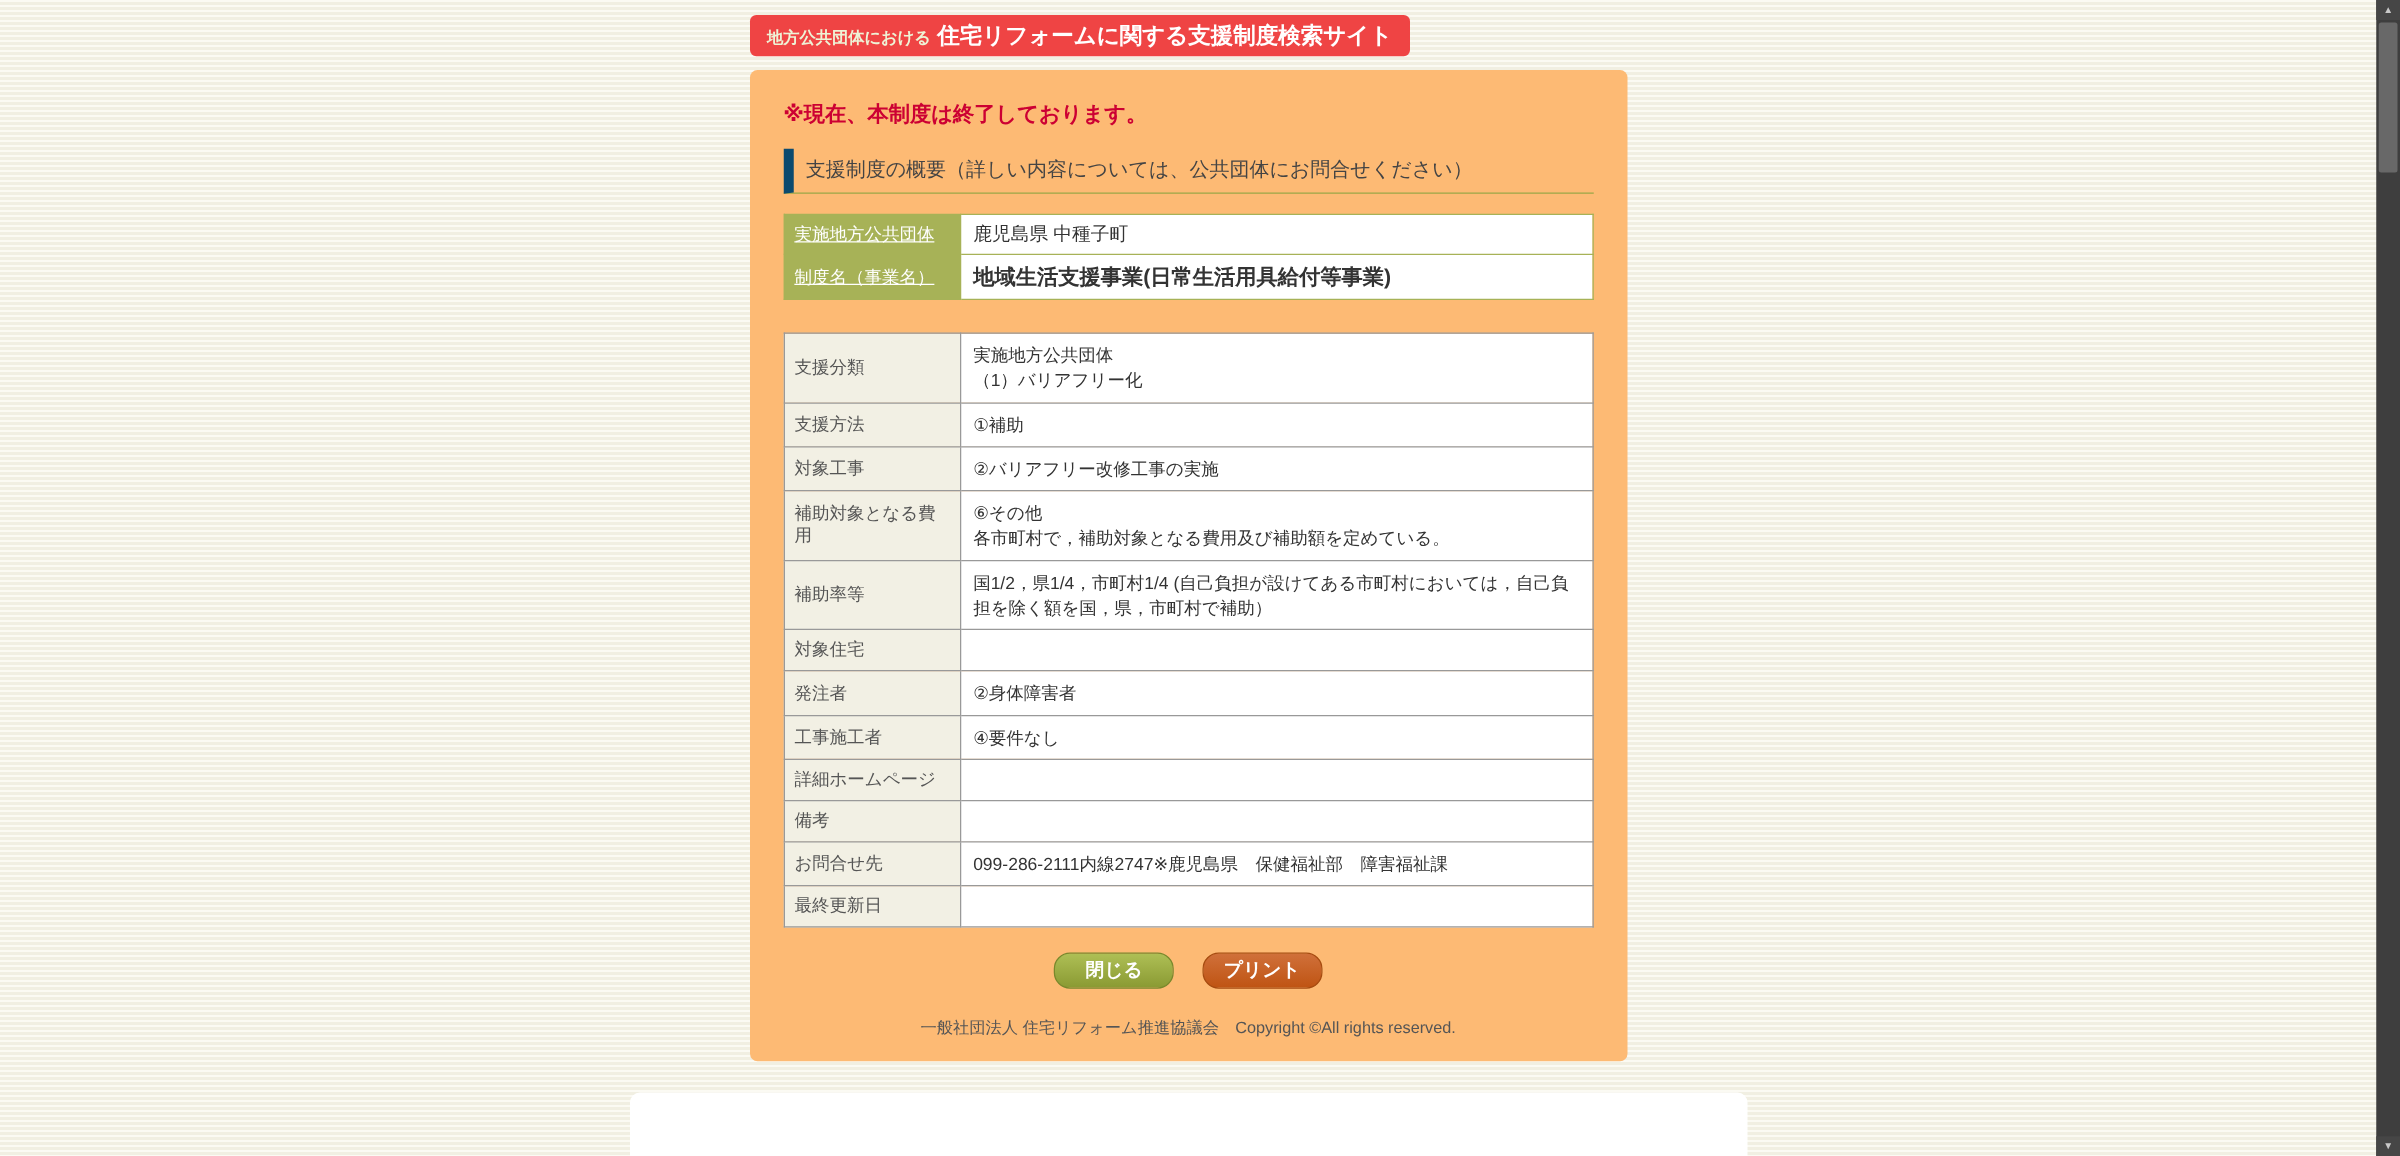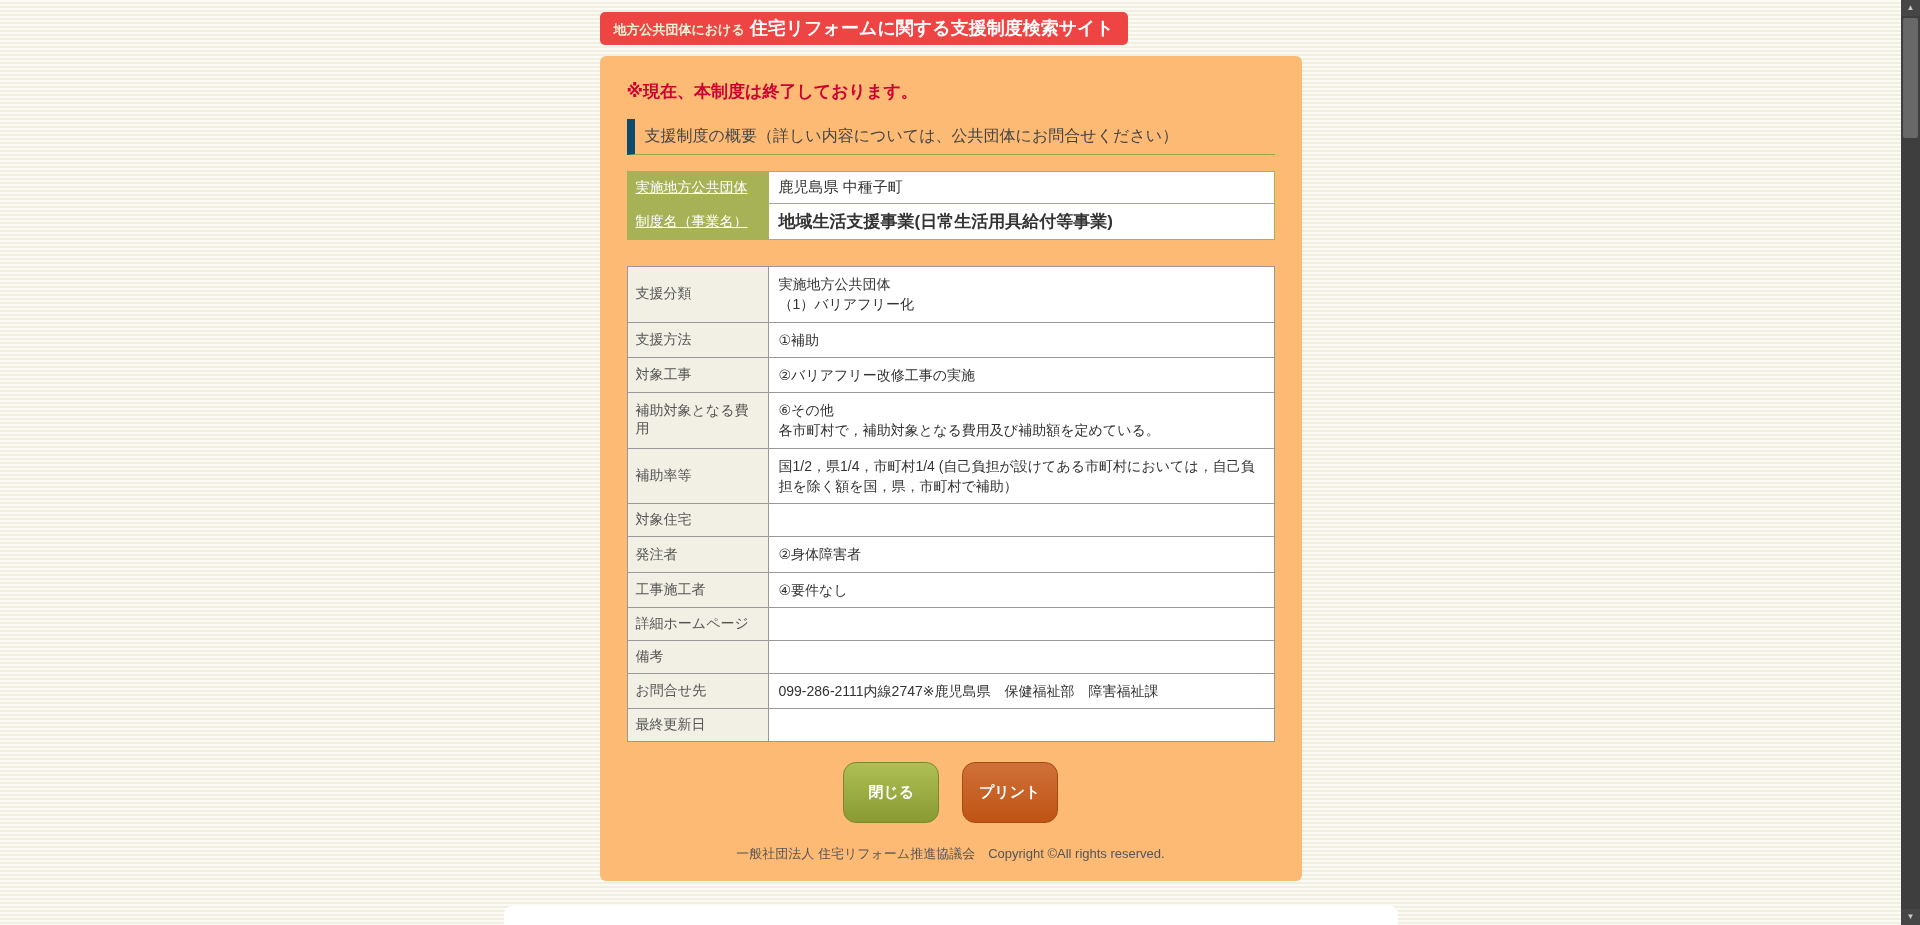--- a/index.html
+++ b/index.html
@@ -51,21 +51,21 @@
   .detail-table td {
     font-size:14px; color:#333; padding:7px 10px; border:1px solid #999;
     height:33px; line-height:1.45; background:#fff;
   }
   .cell-line { display:block; }
   .cell-divider { border-bottom:1px dotted #aaa; margin:5px 0; }
 
   
   .button-row { text-align:center; margin-top:20px; }
   .btn {
-    width:96px; padding:20px 0; margin:0 9px; border-radius:13px;
+    width:96px; padding:4px 0; margin:0 9px; border-radius:13px;
     color:#fff; font-weight:bold; font-size:15px; cursor:pointer;
     font-family:"Liberation Sans","DejaVu Sans",sans-serif;
   }
   .btn-close { background:linear-gradient(#aebf55,#8a9a33); border:1px solid #79882c; }
   .btn-print { background:linear-gradient(#d0703a,#bf5413); border:1px solid #a64b10; }
   .copyright { text-align:center; margin-top:22px; font-size:13px; color:#555; }
 
   
   .bottom-box {
     width:894px; height:150px; margin:25px auto 0; background:#fff;

